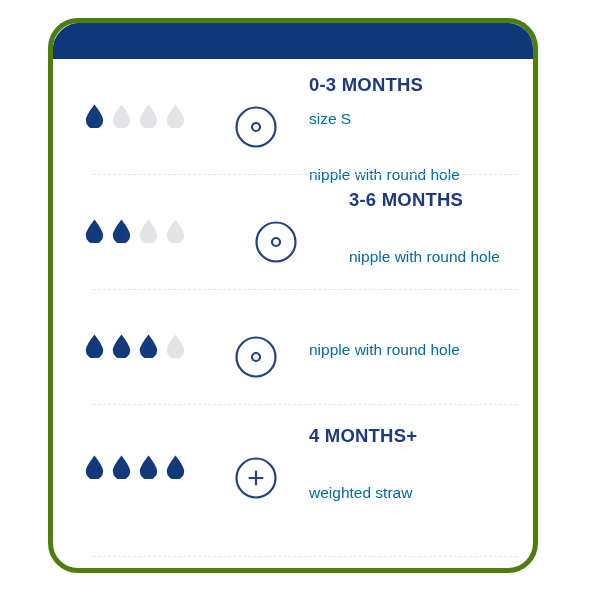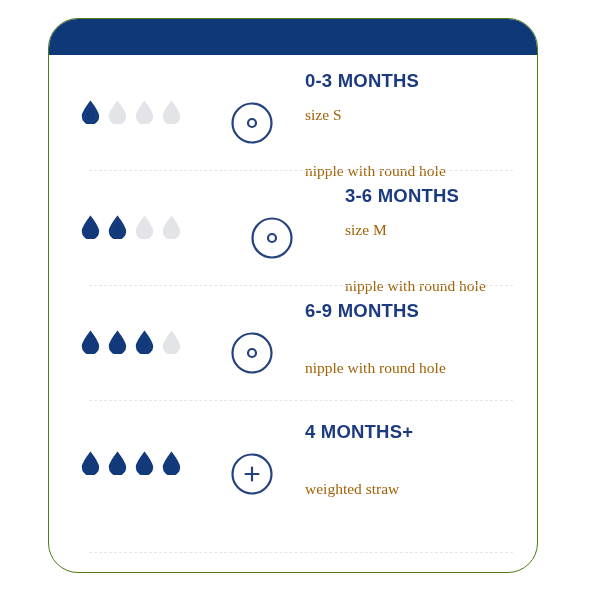--- a/index.html
+++ b/index.html
@@ -15,21 +15,21 @@
   }
 
   .card {
     position: absolute;
     left: 48px;
     top: 18px;
     width: 490px;
     height: 555px;
     box-sizing: border-box;
     background: #ffffff;
-    border: 1px solid #4d7c0f;
+    border: 5px solid #4d7c0f;
     border-radius: 30px;
     overflow: hidden;
   }
 
   .card-header-bar {
     position: absolute;
     left: -1px;
     top: -1px;
     width: 492px;
     height: 37px;
@@ -95,26 +95,25 @@
     color: #1b3a7f;
     font-size: 18.5px;
     font-weight: bold;
     letter-spacing: 0.2px;
     line-height: 1.2;
     margin: 0 0 13px 0;
     white-space: nowrap;
   }
 
   .row-line {
-    color: #a16207;
+    color: #0369a1;
     font-size: 15.5px;
     line-height: 1.25;
     margin: 0 0 14px 0;
     white-space: nowrap;
-    font-family: Liberation Serif, serif;
   }
   .row-line:last-child { margin-bottom: 0; margin-top: 36px; }
 
   .divider {
     position: absolute;
     left: 40px;
     width: 424px;
     height: 0;
     border-top: 1px dashed #e3e6ec;
   }
@@ -202,21 +201,20 @@
 
         <div class="icon-col">
           <svg class="nipple-icon" viewBox="0 0 46 46">
             <circle cx="23" cy="23" r="19.5" fill="none" stroke="#24427f" stroke-width="2.2"></circle>
             <circle cx="23" cy="23" r="4" fill="none" stroke="#24427f" stroke-width="2.2"></circle>
           </svg>
         </div>
 
         <div class="texts">
           <div class="row-title">3-6 MONTHS</div>
-          <div class="row-line">size M</div>
           <div class="row-line">nipple with round hole</div>
         </div>
       </div>
       <div class="divider" style="bottom:0;"></div>
     </div>
 
     <div class="row row-3">
       <div class="row-inner">
         <div class="drops icon-col">
           <svg class="drop" viewBox="0 0 19 24">
@@ -235,21 +233,20 @@
         </div>
 
         <div class="icon-col">
           <svg class="nipple-icon" viewBox="0 0 46 46">
             <circle cx="23" cy="23" r="19.5" fill="none" stroke="#24427f" stroke-width="2.2"></circle>
             <circle cx="23" cy="23" r="4" fill="none" stroke="#24427f" stroke-width="2.2"></circle>
           </svg>
         </div>
 
         <div class="texts">
-          <div class="row-title">6-9 MONTHS</div>
           <div class="row-line">nipple with round hole</div>
         </div>
       </div>
       <div class="divider" style="bottom:0;"></div>
     </div>
 
     <div class="row row-4">
       <div class="row-inner">
         <div class="drops icon-col">
           <svg class="drop" viewBox="0 0 19 24">

